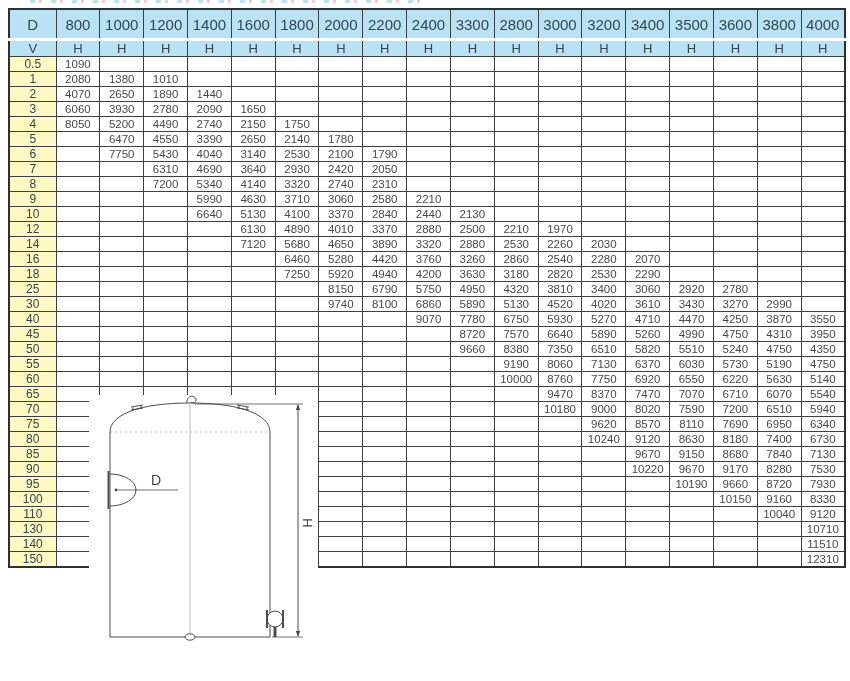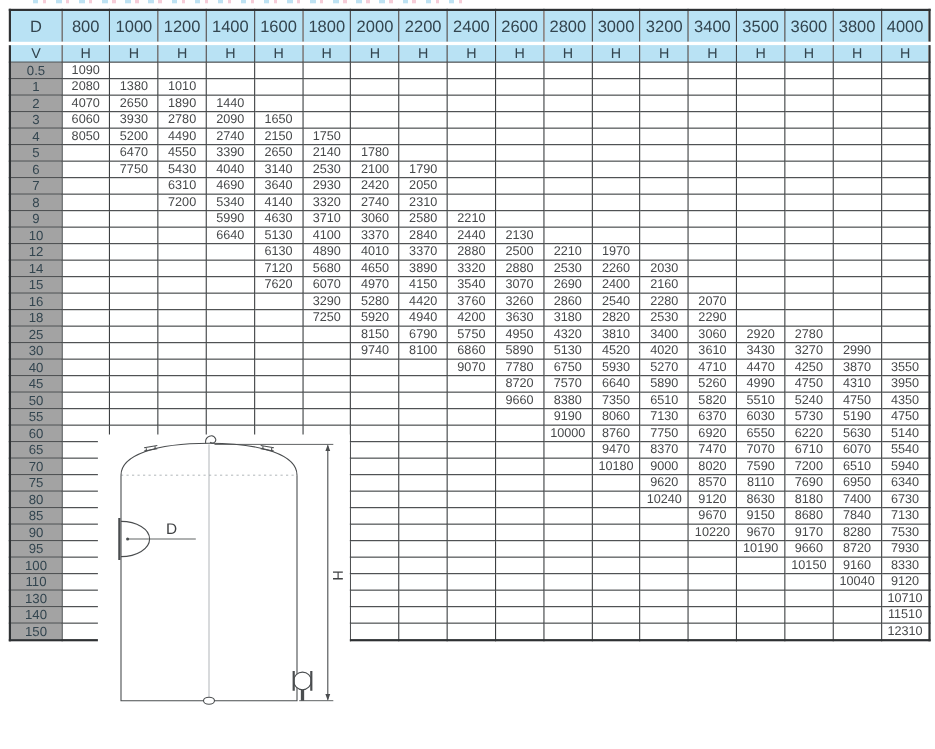--- a/index.html
+++ b/index.html
@@ -12,21 +12,21 @@
   table.dim{position:absolute;left:8px;top:8px;width:838px;border-collapse:collapse;
             table-layout:fixed;border:2px solid var(--outer_border);}
   table.dim th, table.dim td{border:1px solid var(--grid);padding:0;margin:0;
             text-align:center;vertical-align:middle;white-space:nowrap;overflow:hidden;}
   tr.dims th{background:var(--header_blue);height:28px;font-size:15px;font-weight:normal;
              color:var(--header_text);}
   th.corner{font-size:18px;}
   tr.units th{background:var(--header_blue);height:13px;font-size:13px;font-weight:normal;
               color:var(--header_text);border-top:3px solid #fff;}
   tbody tr{height:15px;}
-  tbody th{font-size:12px;font-weight:normal;color:var(--header_text);background:#a3a3a3;}
+  tbody th{font-size:12px;font-weight:normal;color:var(--header_text);background:#fef9c3;}
   tbody td{font-size:11.5px;color:var(--text);background:#fff;}
   .inset{position:absolute;left:89px;top:395px;width:229px;height:261px;background:#fff;}
   .inset svg{display:block;}
 </style>
 </head>
 <body>
 
 <div class="canvas">
   <div class="artifact"></div>
 
@@ -57,21 +57,21 @@
           <th class="corner">D</th>
           <th>800</th>
           <th>1000</th>
           <th>1200</th>
           <th>1400</th>
           <th>1600</th>
           <th>1800</th>
           <th>2000</th>
           <th>2200</th>
           <th>2400</th>
-          <th>2600</th>
+          <th>3300</th>
           <th>2800</th>
           <th>3000</th>
           <th>3200</th>
           <th>3400</th>
           <th>3500</th>
           <th>3600</th>
           <th>3800</th>
           <th>4000</th>
         </tr>
       <tr class="units">
@@ -364,48 +364,27 @@
           <td>2530</td>
           <td>2260</td>
           <td>2030</td>
           <td></td>
           <td></td>
           <td></td>
           <td></td>
           <td></td>
         </tr>
         <tr>
-          <th>15</th>
-          <td></td>
-          <td></td>
-          <td></td>
-          <td></td>
-          <td>7620</td>
-          <td>6070</td>
-          <td>4970</td>
-          <td>4150</td>
-          <td>3540</td>
-          <td>3070</td>
-          <td>2690</td>
-          <td>2400</td>
-          <td>2160</td>
-          <td></td>
-          <td></td>
-          <td></td>
-          <td></td>
-          <td></td>
-        </tr>
-        <tr>
           <th>16</th>
           <td></td>
           <td></td>
           <td></td>
           <td></td>
           <td></td>
-          <td>3290</td>
+          <td>6460</td>
           <td>5280</td>
           <td>4420</td>
           <td>3760</td>
           <td>3260</td>
           <td>2860</td>
           <td>2540</td>
           <td>2280</td>
           <td>2070</td>
           <td></td>
           <td></td>

